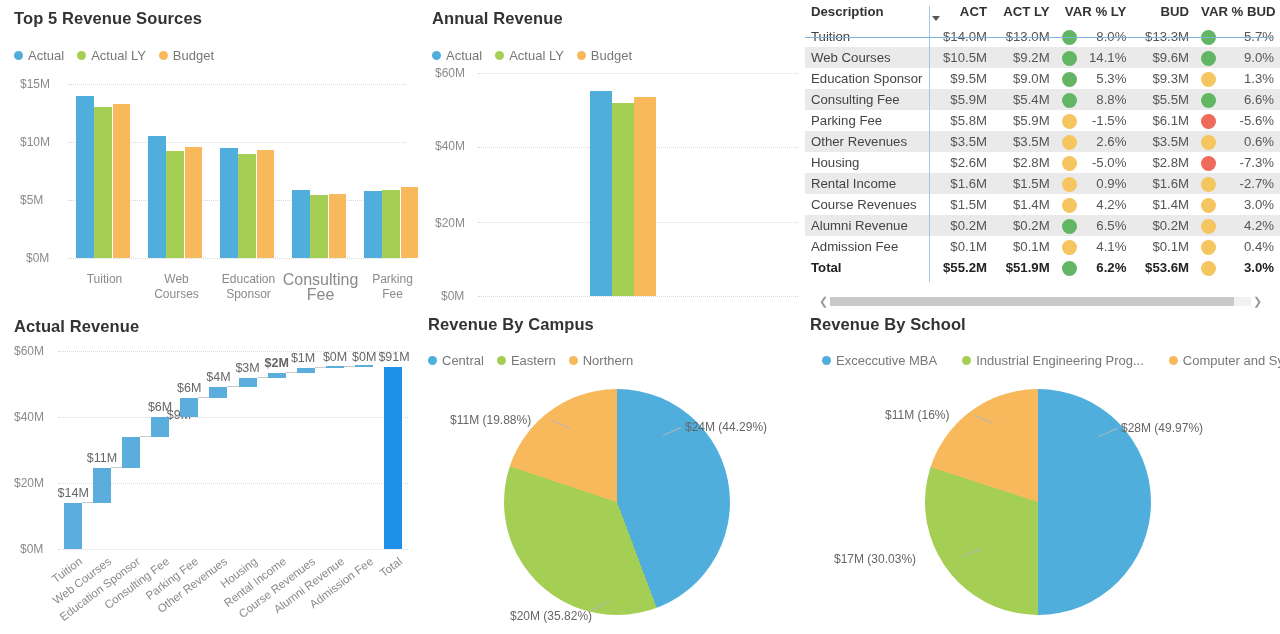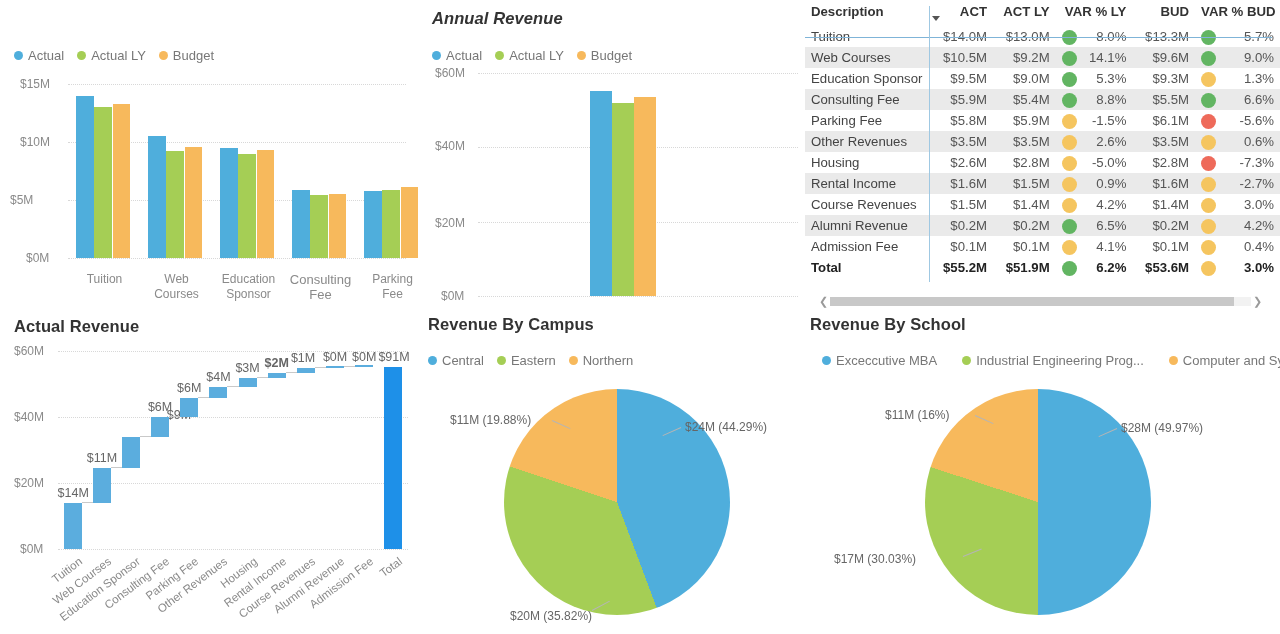--- a/index.html
+++ b/index.html
@@ -54,39 +54,40 @@
   .catrot{position:absolute;font-size:11.5px;color:#8a8a8a;white-space:nowrap;
     transform-origin:right top;transform:rotate(-37deg);text-align:right;}
   .pielabel{position:absolute;font-size:12px;color:#666;white-space:nowrap;}
   .leader{position:absolute;border-top:1px solid #b5b5b5;height:0;}
 </style>
 </head>
 <body>
 
 <div class="panel" style="left:0;top:0;width:420px;height:310px;">
 
+  <div class="ptitle" style="position:absolute;left:14px;top:9px;">Top 5 Revenue Sources</div>
 
   <div class="legend" style="position:absolute;left:14px;top:41px;">
     <div class="lg">
       <span class="dot" id="t5s0" style="background: rgb(79, 174, 220);"></span>
       <span>Actual</span>
     </div>
     <div class="lg">
       <span class="dot" id="t5s1" style="background: rgb(165, 206, 85);"></span>
       <span>Actual LY</span>
     </div>
     <div class="lg">
       <span class="dot" id="t5s2" style="background: rgb(247, 185, 92);"></span>
       <span>Budget</span>
     </div>
   </div>
 
   <div class="axlabel" style="position:absolute;left:20px;top:77px;">$15M</div>
   <div class="axlabel" style="position:absolute;left:20px;top:135px;">$10M</div>
-  <div class="axlabel" style="position:absolute;left:10px;top:193px;">$5M</div>
+  <div class="axlabel" style="position:absolute;left:20px;top:193px;">$5M</div>
   <div class="axlabel" style="position:absolute;left:26px;top:251px;">$0M</div>
 
   <div class="plot" id="plot-top5" style="left:68px;top:84px;width:338px;height:174px;">
       <div class="gridline" style="top: 0px;"></div>
       <div class="gridline" style="top: 58px;"></div>
       <div class="gridline" style="top: 116px;"></div>
       <div class="gridline" style="top: 174px;"></div>
       <div class="bar" style="left: 8px; width: 17.8333px; height: 162.4px; background: rgb(79, 174, 220);"></div>
       <div class="bar" style="left: 26.3333px; width: 17.8333px; height: 150.8px; background: rgb(165, 206, 85);"></div>
       <div class="bar" style="left: 44.6667px; width: 17.8333px; height: 154.28px; background: rgb(247, 185, 92);"></div>
@@ -103,30 +104,30 @@
       <div class="bar" style="left: 314.333px; width: 17.8333px; height: 68.44px; background: rgb(165, 206, 85);"></div>
       <div class="bar" style="left: 332.667px; width: 17.8333px; height: 70.76px; background: rgb(247, 185, 92);"></div>
     </div>
 
   <div id="cats-top5">
       <div style="position: absolute; font-size: 12px; color: rgb(138, 138, 138); text-align: center; left: 66px; top: 272px; width: 77px; line-height: 15px; white-space: pre-line;">Tuition</div>
       <div style="position: absolute; font-size: 12px; color: rgb(138, 138, 138); text-align: center; left: 138px; top: 272px; width: 77px; line-height: 15px; white-space: pre-line;">Web
 Courses</div>
       <div style="position: absolute; font-size: 12px; color: rgb(138, 138, 138); text-align: center; left: 210px; top: 272px; width: 77px; line-height: 15px; white-space: pre-line;">Education
 Sponsor</div>
-      <div style="position: absolute; font-size: 13px; color: rgb(138, 138, 138); text-align: center; left: 282px; top: 272px; width: 77px; line-height: 15px; white-space: pre-line;">Consulting
+      <div style="position: absolute; font-size: 16px; color: rgb(138, 138, 138); text-align: center; left: 282px; top: 272px; width: 77px; line-height: 15px; white-space: pre-line;">Consulting
 Fee</div>
       <div style="position: absolute; font-size: 12px; color: rgb(138, 138, 138); text-align: center; left: 354px; top: 272px; width: 77px; line-height: 15px; white-space: pre-line;">Parking
 Fee</div>
     </div>
 </div>
 
 <div class="panel" style="left:420px;top:0;width:385px;height:310px;">
 
-  <div class="ptitle" style="position:absolute;left:12px;top:9px;font-style:italic;">Annual Revenue</div>
+  <div class="ptitle" style="position:absolute;left:12px;top:9px;">Annual Revenue</div>
 
   <div class="legend" style="position:absolute;left:12px;top:41px;">
     <div class="lg">
       <span class="dot" id="ans0" style="background: rgb(79, 174, 220);"></span>
       <span>Actual</span>
     </div>
     <div class="lg">
       <span class="dot" id="ans1" style="background: rgb(165, 206, 85);"></span>
       <span>Actual LY</span>
     </div>

